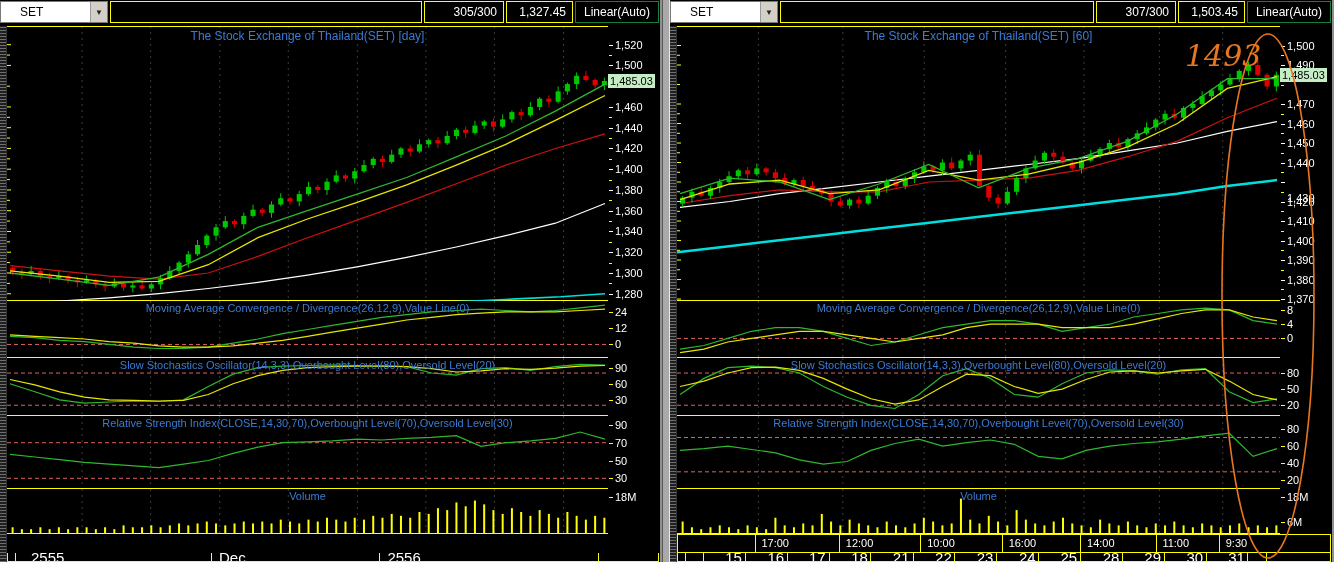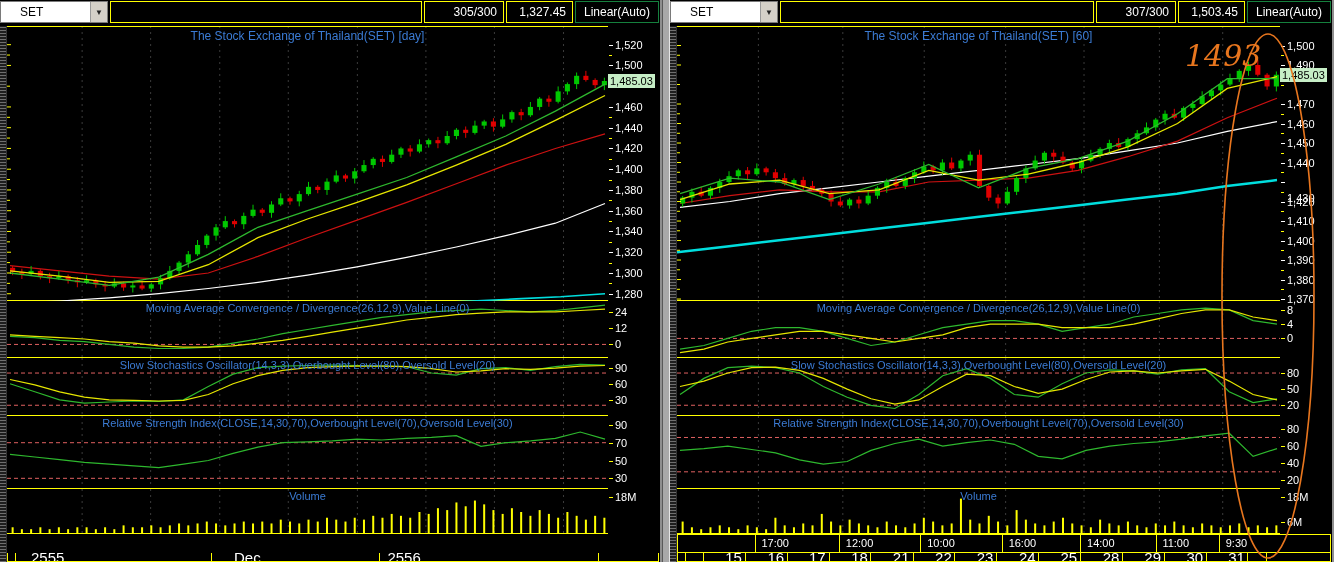--- a/index.html
+++ b/index.html
@@ -429,21 +429,21 @@
           </div>
           <div class="ind-label" style="left: 7px; width: 601px;">Volume</div>
         </div>
         <div class="row" style="top: 527px; height: 9px;">
           <div class="xrow-box" style="inset: 0px 1px 0px 7px; border-top: none; overflow: hidden;">
             <div class="xsep" style="left: 7.212px;"></div>
             <div class="xsep" style="left: 203.138px;"></div>
             <div class="xsep" style="left: 371.418px;"></div>
             <div class="xsep" style="left: 590.182px;"></div>
             <div class="x2label" style="left: 23.035px;">2555</div>
-            <div class="x2label" style="left: 226px;">Dec</div>
+            <div class="x2label" style="left: 211px;">Dec</div>
             <div class="x2label" style="left: 379.428px;">2556</div>
           </div>
         </div>
       </div>
   </section>
 
   <div class="divider"></div>
 
   <section class="panel" id="panel-1">
     <div class="toolbar">

